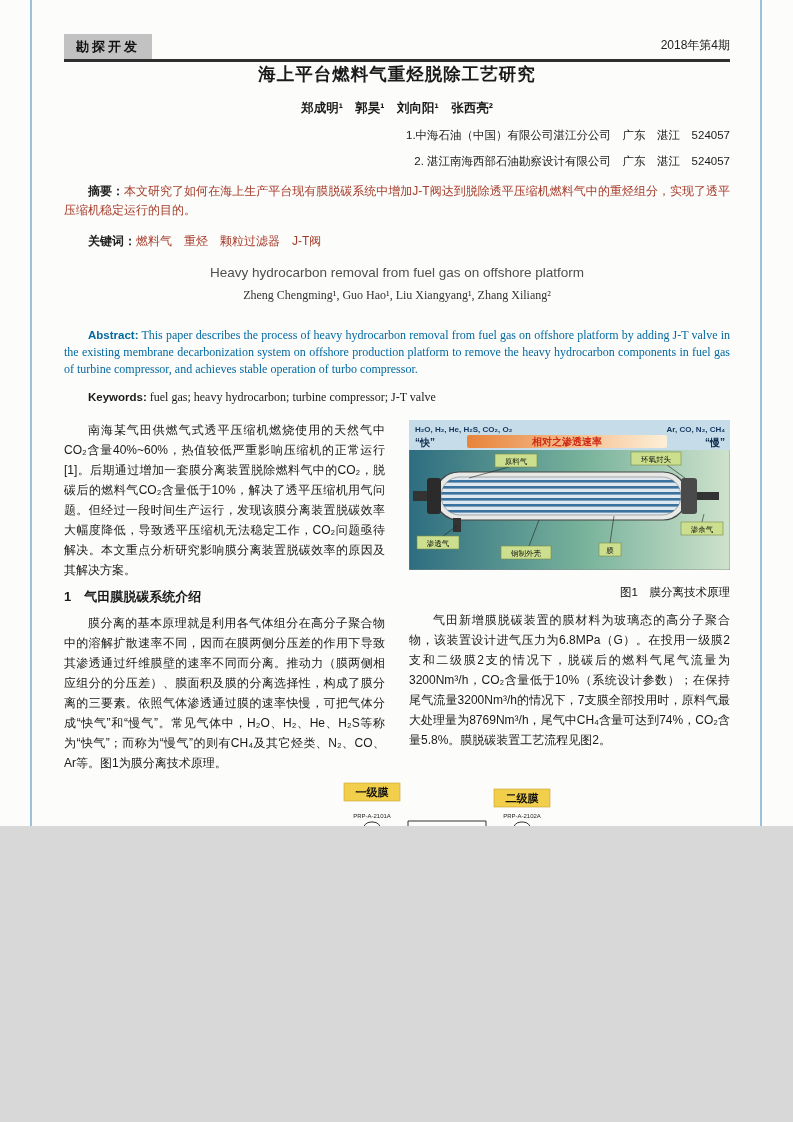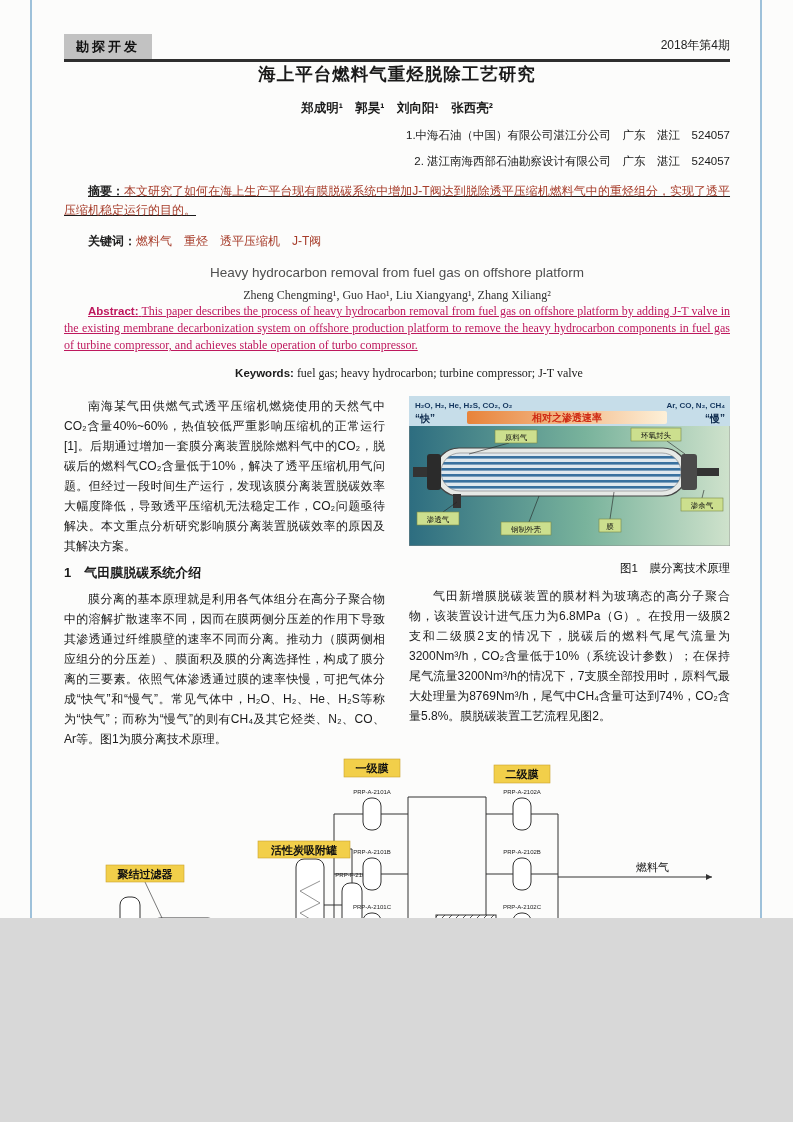--- a/index.html
+++ b/index.html
@@ -1,41 +1,41 @@
 <!DOCTYPE html>
 <html><head>
 <meta charset="utf-8">
 <style>
   html,body{margin:0;padding:0;}
   body{background:#d8d8d8;font-family:"Liberation Sans",sans-serif;color:#1a1a1a;}
-  .page{position:relative;width:793px;height:918px;margin:0 auto;background:#fcfcfb;overflow:hidden;}
+  .page{position:relative;width:793px;height:826px;margin:0 auto;background:#fcfcfb;overflow:hidden;}
   .vline{position:absolute;top:0;bottom:0;width:2px;background:#9ec1da;}
   .vline.left{left:30px;}
   .vline.right{left:760px;}
   .content{position:absolute;left:64px;top:0;width:666px;}
 
   .header{display:flex;justify-content:space-between;align-items:flex-end;margin-top:34px;border-bottom:3px solid #2f2f2f;}
   .badge{background:#c2c2c2;color:#111;font-weight:bold;font-size:13px;letter-spacing:3px;padding:4px 12px 3px;}
   .issue{font-size:12px;color:#222;padding-bottom:5px;}
 
   .cn-title{text-align:center;font-size:17.5px;font-weight:bold;letter-spacing:1px;}
   .cn-authors{margin-top:14px;text-align:center;font-size:12.5px;font-weight:bold;}
   .affil{margin-top:11px;text-align:right;font-size:11.5px;}
 
-  .abstract{margin-top:13px;font-size:12px;line-height:19px;text-align:justify;text-indent:2em;text-decoration:underline;}
+  .abstract{margin-top:13px;font-size:12px;line-height:19px;text-align:justify;text-indent:2em;}
   .abstract .lbl,.kw .lbl{font-weight:bold;color:#222;}
   .red{color:#a63c2a;}
   .kw{margin-top:3px;font-size:12px;line-height:19px;text-indent:2em;}
 
   .en-title{margin-top:14px;text-align:center;font-size:13.5px;color:#4f4f4f;}
   .en-authors{margin-top:8px;text-align:center;font-family:"Liberation Serif",serif;font-size:12px;color:#333;}
   .en-affil{margin-top:5px;text-align:center;font-family:"Liberation Serif",serif;font-style:italic;font-size:11.5px;color:#333;}
-  .en-abstract{margin-top:0;font-family:"Liberation Serif",serif;font-size:12px;line-height:17px;text-align:justify;text-indent:2em;color:#be185d;text-decoration:underline;}
+  .en-abstract{margin-top:24px;font-family:"Liberation Serif",serif;font-size:12px;line-height:17px;text-align:justify;text-indent:2em;color:#0369a1;}
   .en-abstract .lbl{font-weight:bold;font-family:"Liberation Sans",sans-serif;font-size:11.5px;}
-  .en-kw{margin-top:3px;font-family:"Liberation Serif",serif;font-size:12px;text-indent:2em;text-align:center;}
+  .en-kw{margin-top:3px;font-family:"Liberation Serif",serif;font-size:12px;text-indent:2em;}
   .en-kw .lbl{font-weight:bold;font-family:"Liberation Sans",sans-serif;font-size:11.5px;}
 
   .columns{display:flex;gap:24px;margin-top:15px;}
   .col{width:321px;font-size:12px;line-height:20px;text-align:justify;}
   .col p{text-indent:2em;margin:0;}
   .sec-heading{font-weight:bold;font-size:13px;margin:7px 0 6px;}
 
   .fig1{width:321px;height:150px;}
   .fig-caption{text-align:right;font-size:11.5px;margin:6px 0 8px;color:#111;}
   .fig2-wrap{margin-top:8px;}
@@ -67,21 +67,21 @@
       <div class="badge">勘探开发</div>
       <div class="issue">2018年第4期</div>
     </div>
 
     <div class="cn-title">海上平台燃料气重烃脱除工艺研究</div>
     <div class="cn-authors">郑成明¹　郭昊¹　刘向阳¹　张西亮²</div>
     <div class="affil">1.中海石油（中国）有限公司湛江分公司　广东　湛江　524057</div>
     <div class="affil">2. 湛江南海西部石油勘察设计有限公司　广东　湛江　524057</div>
 
     <p class="abstract"><span class="lbl">摘要：</span><span class="red">本文研究了如何在海上生产平台现有膜脱碳系统中增加J-T阀达到脱除透平压缩机燃料气中的重烃组分，实现了透平压缩机稳定运行的目的。</span></p>
-    <p class="kw"><span class="lbl">关键词：</span><span class="red">燃料气　重烃　透平压缩机　J-T阀</span></p>
+    <p class="kw"><span class="lbl">关键词：</span><span class="red">燃料气　重烃　颗粒过滤器　J-T阀</span></p>
 
     <div class="en-title">Heavy hydrocarbon removal from fuel gas on offshore platform</div>
     <div class="en-authors">Zheng Chengming¹, Guo Hao¹, Liu Xiangyang¹, Zhang Xiliang²</div>
     <p class="en-abstract"><span class="lbl">Abstract:</span> <span>This paper describes the process of heavy hydrocarbon removal from fuel gas on offshore platform by adding J-T valve in the existing membrane decarbonization system on offshore production platform to remove the heavy hydrocarbon components in fuel gas of turbine compressor, and achieves stable operation of turbo compressor.</span></p>
     <p class="en-kw"><span class="lbl">Keywords:</span> <span>fuel gas; heavy hydrocarbon; turbine compressor; J-T valve</span></p>
 
     <div class="columns">
       <div class="col">
         <p>南海某气田供燃气式透平压缩机燃烧使用的天然气中CO₂含量40%~60%，热值较低严重影响压缩机的正常运行[1]。后期通过增加一套膜分离装置脱除燃料气中的CO₂，脱碳后的燃料气CO₂含量低于10%，解决了透平压缩机用气问题。但经过一段时间生产运行，发现该膜分离装置脱碳效率大幅度降低，导致透平压缩机无法稳定工作，CO₂问题亟待解决。本文重点分析研究影响膜分离装置脱碳效率的原因及其解决方案。</p>
         <h2 class="sec-heading">1　气田膜脱碳系统介绍</h2>

